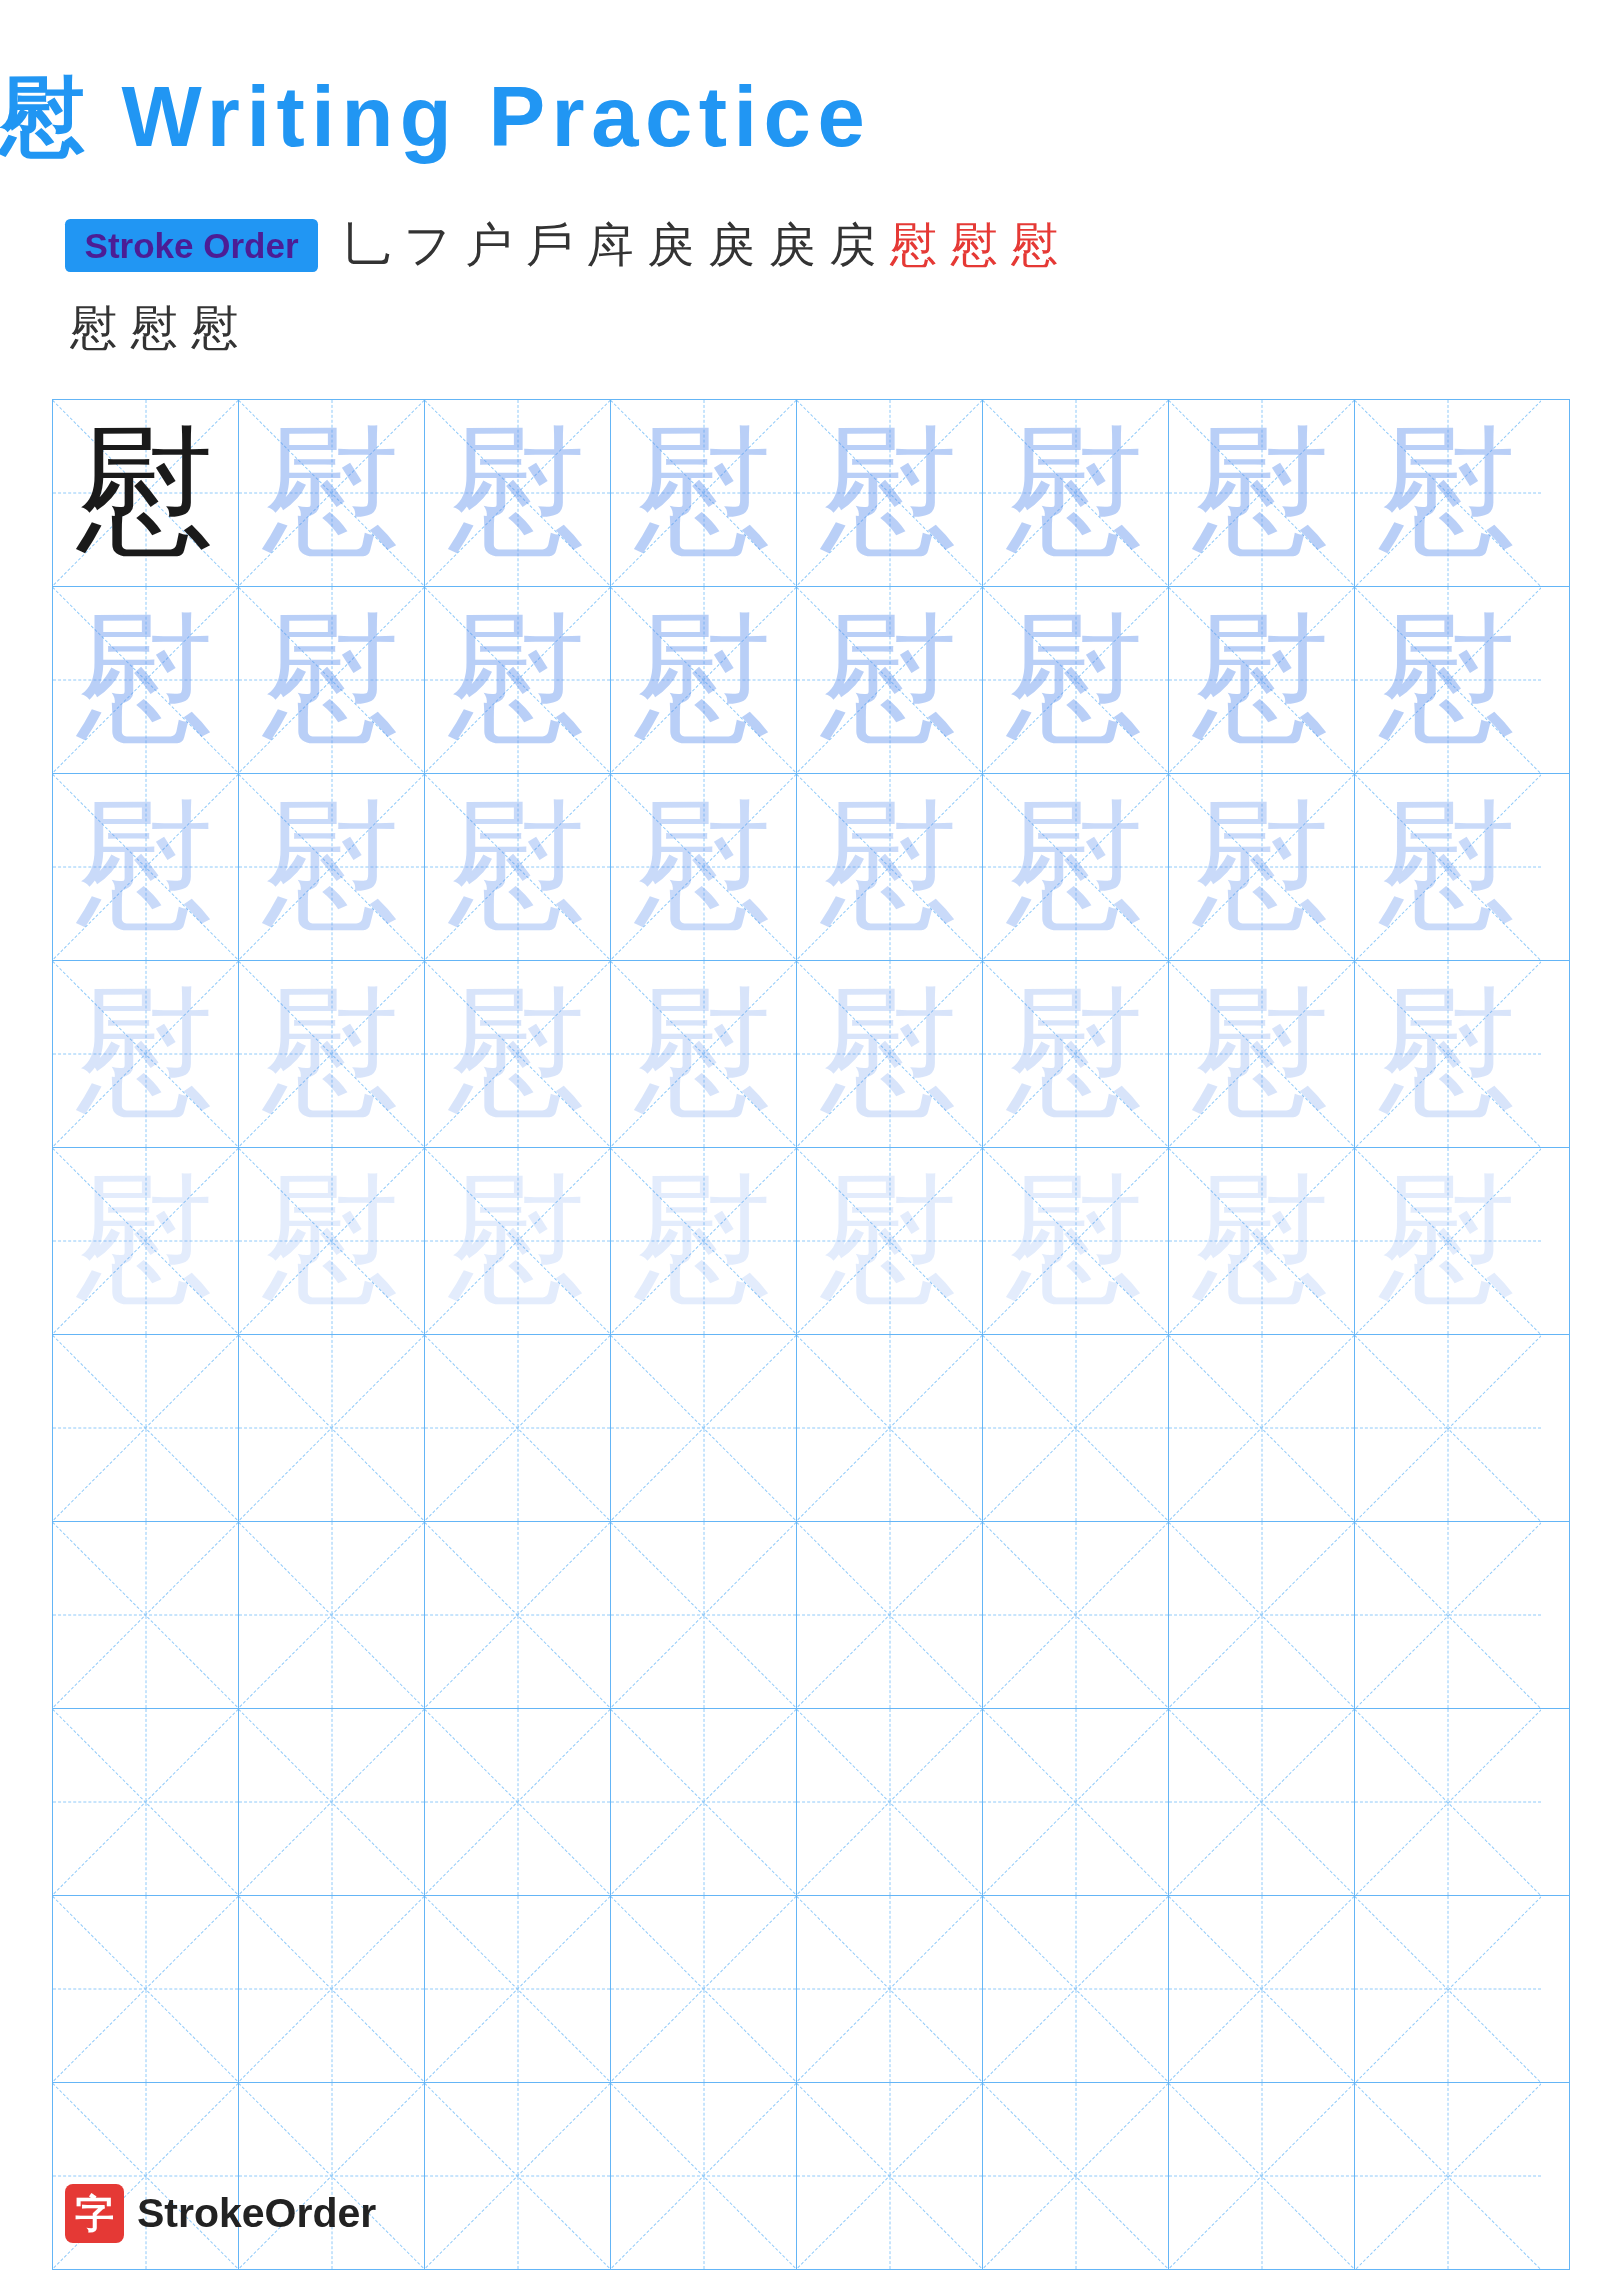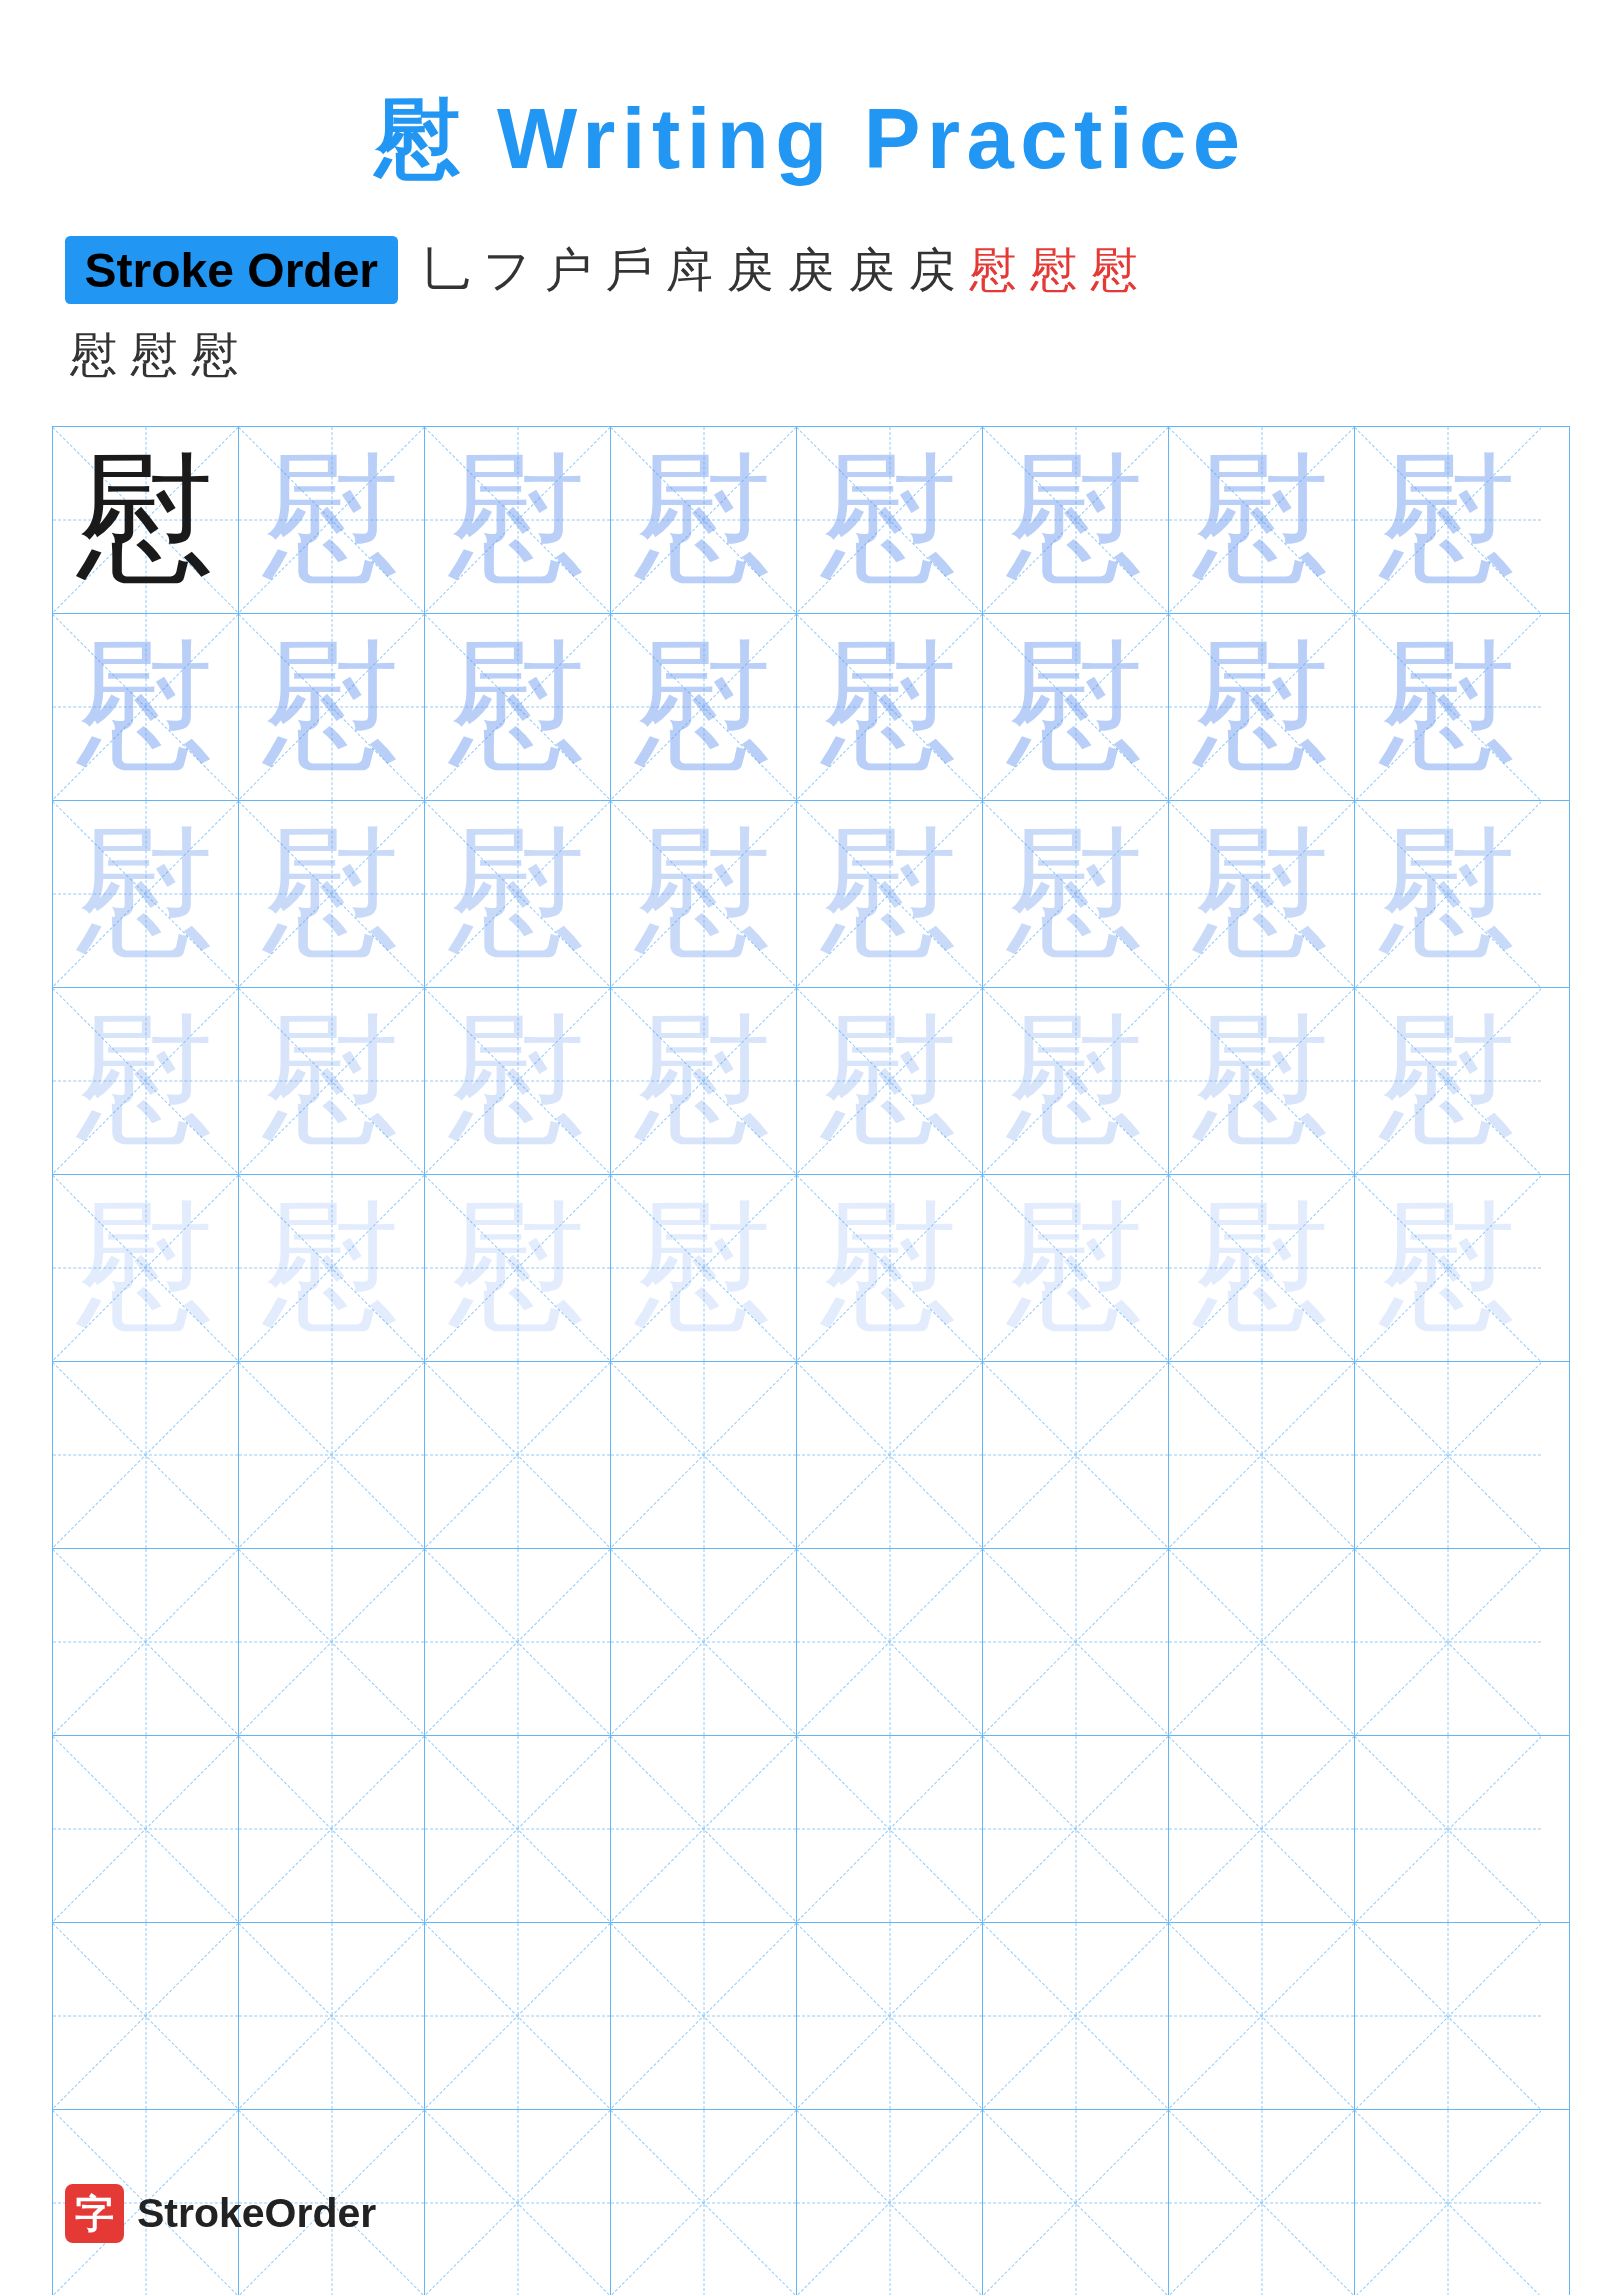--- a/index.html
+++ b/index.html
@@ -7,42 +7,42 @@
       width: 1622px;
       height: 2295px;
       background: #ffffff;
       font-family: serif;
       position: relative;
       overflow: hidden;
     }
 
     
     .page-title {
-      text-align: center;
-      padding-top: 82px;
+      text-align: left;
+      padding-top: 60px;
       font-size: 85px;
       font-weight: bold;
       color: #2196F3;
       font-family: sans-serif;
       letter-spacing: 6.5px;
     }
 
     
     .stroke-order-section {
       display: flex;
       align-items: center;
       flex-wrap: wrap;
       padding: 39px 65px 13px 65px;
       gap: 6.5px;
     }
 
     .stroke-order-badge {
       background: #2196F3;
-      color: #000000;
-      font-size: 48px;
+      color: #4c1d95;
+      font-size: 35px;
       font-family: sans-serif;
       font-weight: bold;
       padding: 6.5px 19.6px;
       border-radius: 5.2px;
       white-space: nowrap;
       text-align: right;
     }
 
     .stroke-sequence {
       display: flex;

